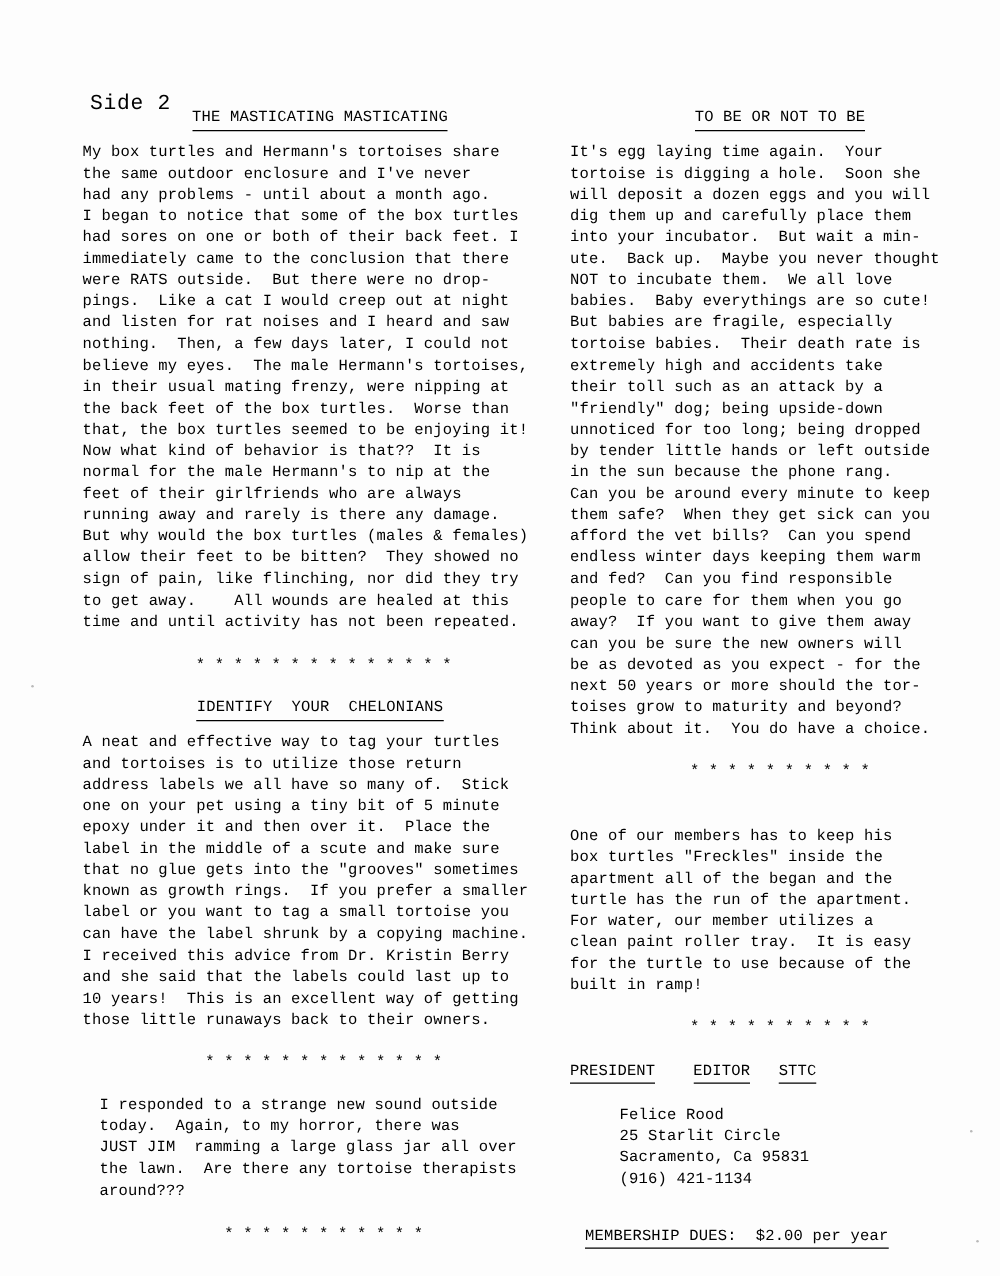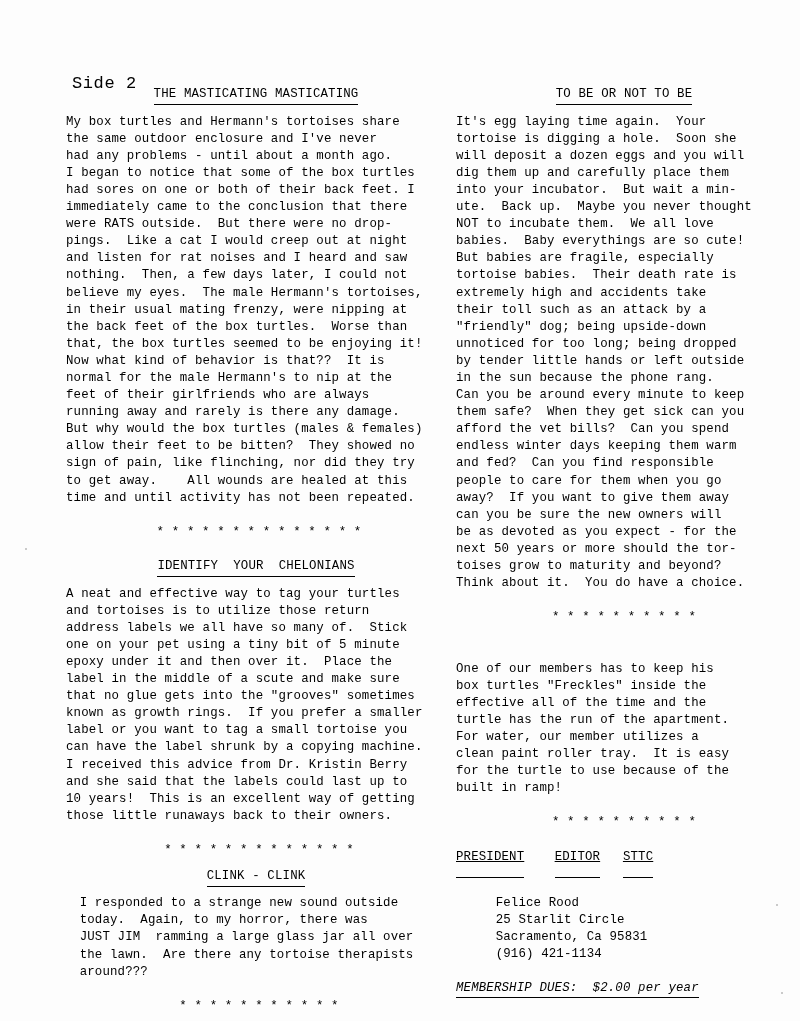--- a/index.html
+++ b/index.html
@@ -65,32 +65,30 @@
   .sp-2  { height: 17.1px; }
   .sp-1  { height: 8.5px; }
 
   .role-row {
     white-space: pre;
     margin: 0;
   }
   .role-row span.ul {
     border-bottom: 1.5px solid #000;
     display: inline-block;
-    padding-bottom: 11px;
-    text-decoration: underline;
+    padding-bottom: 0px;
   }
   .addr {
     white-space: pre;
     margin: 0;
     padding-left: 3.2em;
   }
   .dues {
     white-space: pre;
-    margin: 0;
-    font-style: italic;
+    margin: 12px;
   }
   .dues span.ul {
     border-bottom: 1.5px solid #000;
     display: inline-block;
     padding-bottom: 0px;
   }
   .speck {
     position: absolute;
     background: #b9b9b9;
     width: 2px;
@@ -153,21 +151,20 @@
 <span>can have the label shrunk by a copying machine.</span>
 <span>I received this advice from Dr. Kristin Berry</span>
 <span>and she said that the labels could last up to</span>
 <span>10 years!  This is an excellent way of getting</span>
 <span>those little runaways back to their owners.</span></div>
 
     <div class="sp-2"></div>
     <div class="stars off-left">* * * * * * * * * * * * *</div>
     <div class="sp-1"></div>
 
-    <div class="heading"><span class="ul">CLINK - CLINK</span></div>
     <div class="sp-1"></div>
 
     <div class="para indent"><span>I responded to a strange new sound outside</span>
 <span>today.  Again, to my horror, there was</span>
 <span>JUST JIM  ramming a large glass jar all over</span>
 <span>the lawn.  Are there any tortoise therapists</span>
 <span>around???</span></div>
 
     <div class="sp-2"></div>
     <div class="stars off-left">* * * * * * * * * * *</div>
@@ -210,21 +207,21 @@
 <span>Think about it.  You do have a choice.</span></div>
 
     <div class="sp-2"></div>
     <div class="stars">* * * * * * * * * *</div>
     <div class="sp-2"></div>
 
     <div class="sp-2"></div>
 
     <div class="para"><span>One of our members has to keep his</span>
 <span>box turtles "Freckles" inside the</span>
-<span>effective all of the time and the</span>
+<span>apartment all of the began and the</span>
 <span>turtle has the run of the apartment.</span>
 <span>For water, our member utilizes a</span>
 <span>clean paint roller tray.  It is easy</span>
 <span>for the turtle to use because of the</span>
 <span>built in ramp!</span></div>
 
     <div class="sp-2"></div>
     <div class="stars">* * * * * * * * * *</div>
     <div class="sp-2"></div>
 

